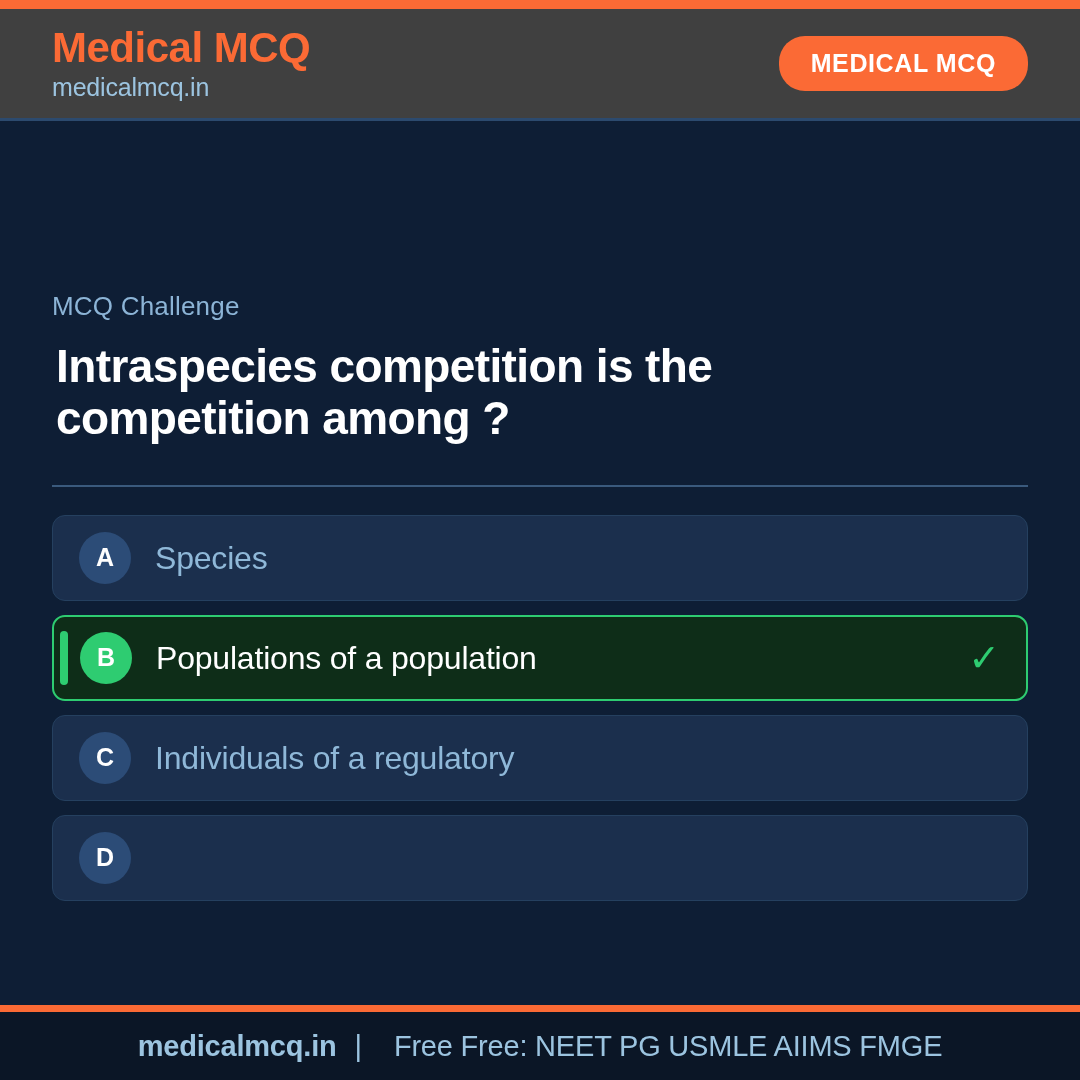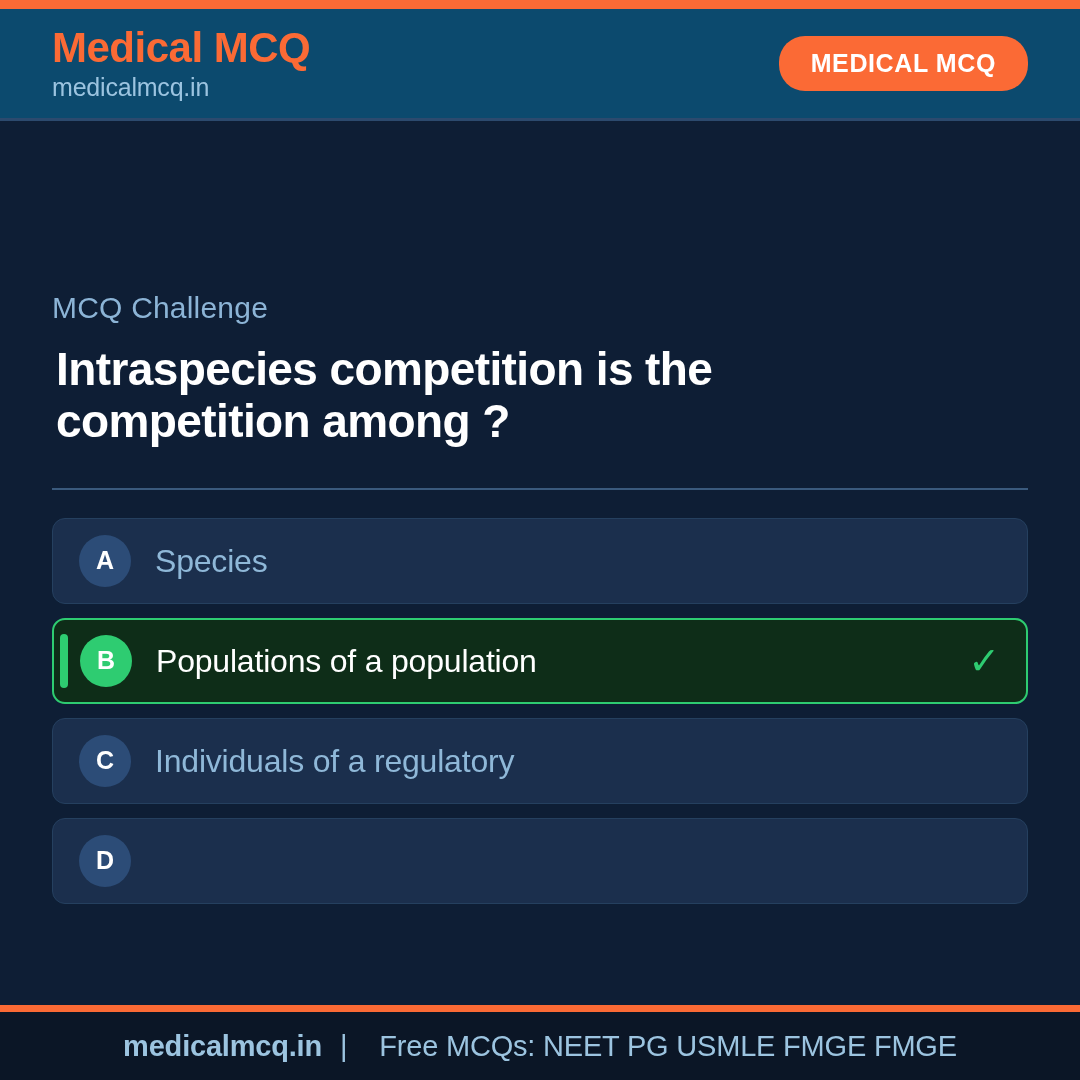--- a/index.html
+++ b/index.html
@@ -27,21 +27,21 @@
   .top-accent {
     height: 9px;
     background: #FB6A35;
     flex: 0 0 auto;
   }
 
   
   .header {
     flex: 0 0 auto;
     height: 112px;
-    background: #0c4a6e;
+    background: #404040;
     border-bottom: 3px solid #2C4A6E;
     display: flex;
     align-items: center;
     justify-content: space-between;
     padding: 0 52px;
     box-sizing: border-box;
   }
   .brand {
     display: flex;
     flex-direction: column;
@@ -77,21 +77,21 @@
     position: relative;
     padding: 0 52px;
     box-sizing: border-box;
     display: flex;
     flex-direction: column;
     justify-content: flex-start;
   }
   .spacer-top { height: 170px; flex: 0 0 auto; }
 
   .eyebrow {
-    font-size: 30px;
+    font-size: 26px;
     color: #8CB4D6;
     margin-bottom: 14px;
     letter-spacing: 0.2px;
   }
   .question {
     font-size: 46px;
     font-weight: bold;
     color: #FFFFFF;
     line-height: 1.14;
     letter-spacing: -0.6px;
@@ -250,17 +250,17 @@
       </div>
 
     </div>
   </div>
 
   <div class="footer-wrap">
     <div class="footer-accent"></div>
     <div class="footer">
       <span class="footer-text footer-site">medicalmcq.in</span>
       <span class="footer-text footer-sep">|</span>
-      <span class="footer-text footer-tag">Free MCQs: NEET PG  USMLE  FMGE  FMGE</span>
+      <span class="footer-text footer-tag">Free Free: NEET PG  USMLE  AIIMS  FMGE</span>
     </div>
   </div>
 
 </div>
 
 </body></html>

